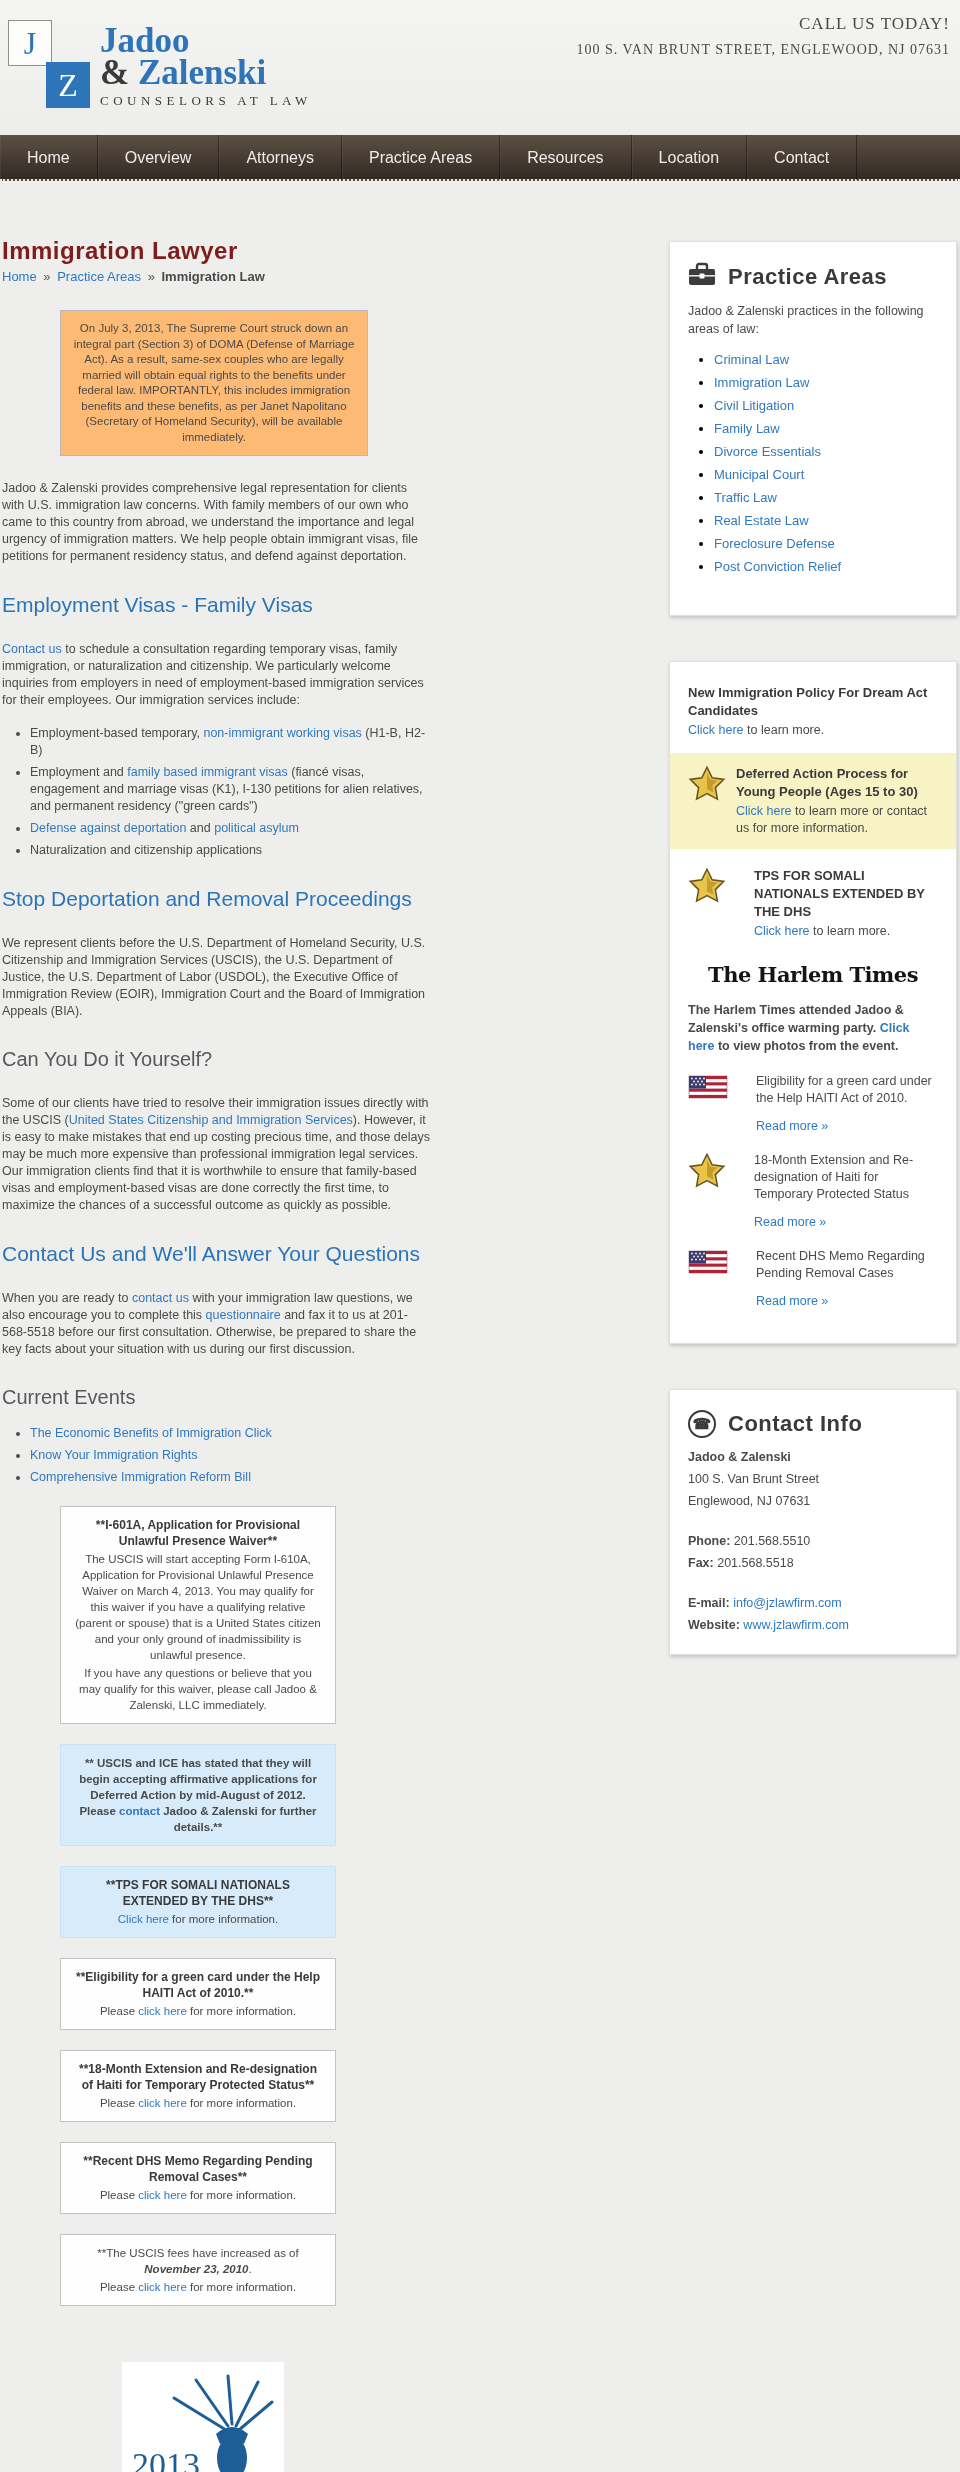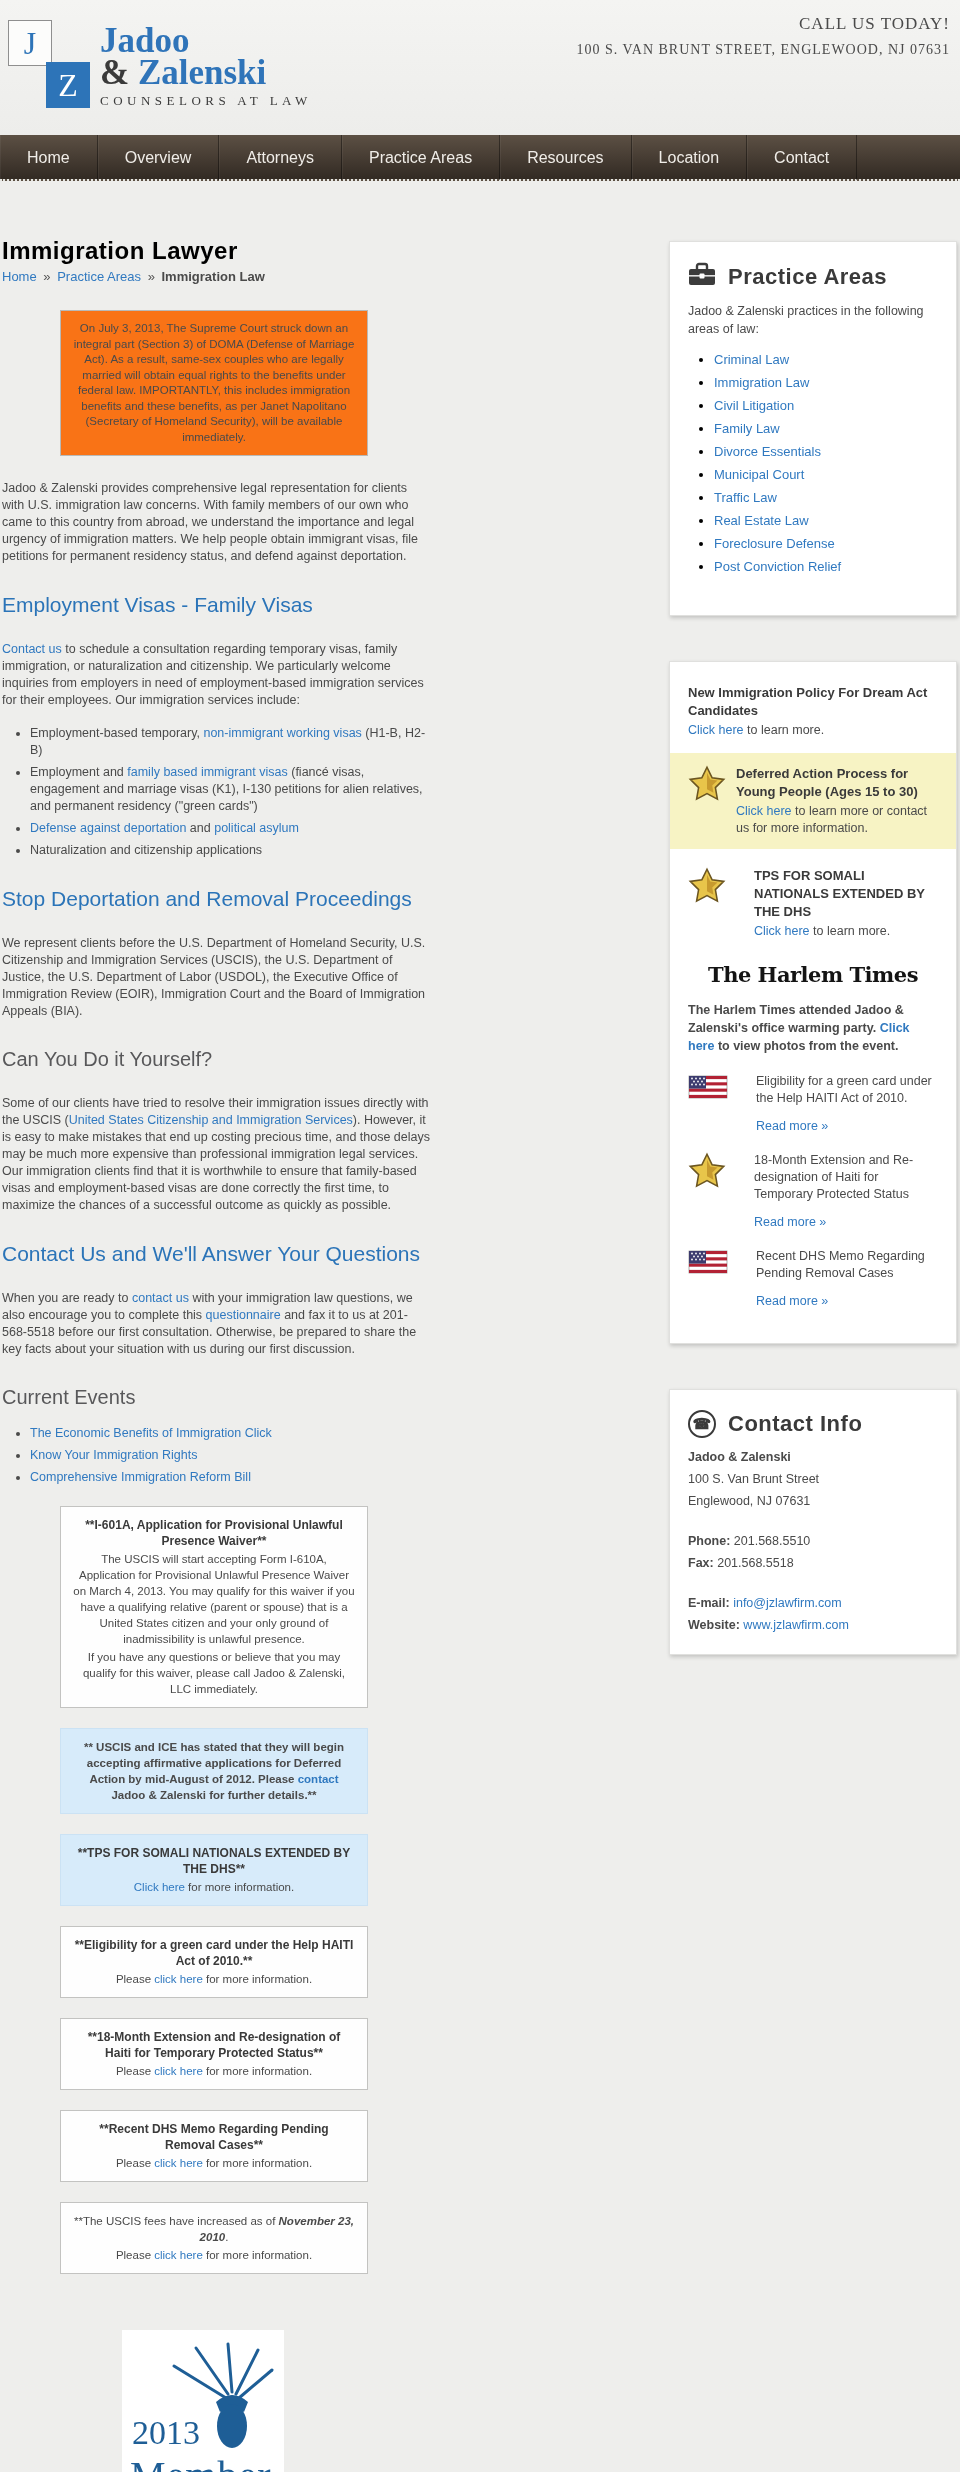--- a/index.html
+++ b/index.html
@@ -26,32 +26,32 @@
   
   nav{background:linear-gradient(#5c5044,#322a23);height:46px;border-bottom:2px dotted #e6e6e2;white-space:nowrap;}
   nav a{display:inline-block;padding:0 27px;line-height:45px;color:#f0ede8;font-size:16px;text-decoration:none;border-right:1px solid rgba(0,0,0,.4);box-shadow:inset 1px 0 0 rgba(255,255,255,.05);}
 
   
   .content{overflow:hidden;padding:0 0 30px 2px;}
   .main{width:428px;float:left;}
   .sidebar{width:288px;float:right;margin:60px 3px 0 0;}
 
   
-  h1{font-size:24px;color:#000000;margin:56px 0 4px;letter-spacing:.5px;}
+  h1{font-size:24px;color:#7f1d1d;margin:56px 0 4px;letter-spacing:.5px;}
   .breadcrumb{font-size:13px;color:#4a4a4a;font-weight:700;}
   .breadcrumb a{color:#3079c0;font-weight:400;text-decoration:none;}
   .breadcrumb .sep{color:#555;font-weight:400;padding:0 3px;}
-  .intro-box{width:308px;margin:26px 0 0 58px;border:1px solid #b9b9b7;background:#f97316;padding:10px 12px;text-align:center;font-size:11.5px;color:#4a4a4a;line-height:15.5px;}
+  .intro-box{width:308px;margin:26px 0 0 58px;border:1px solid #b9b9b7;background:#fdba74;padding:10px 12px;text-align:center;font-size:11.5px;color:#4a4a4a;line-height:15.5px;}
   p.body{font-size:12.5px;line-height:17px;color:#4a4a4a;margin:24px 0 0;}
   h2.blue{font-size:21px;color:#2b74b8;font-weight:400;margin:28px 0 0;}
   h3.gray{font-size:20px;color:#58585a;font-weight:400;margin:28px 0 0;}
   ul.main-list{margin:16px 0 0;padding-left:28px;}
   ul.main-list li{font-size:12.5px;line-height:17px;color:#4a4a4a;margin-bottom:5px;}
   .lnk{color:#3079c0;text-decoration:none;}
-  .notice{width:308px;margin:20px 0 0 58px;padding:10px 12px;text-align:center;font-size:11.5px;line-height:16px;color:#4a4a4a;}
+  .notice{width:276px;margin:20px 0 0 58px;padding:10px 12px;text-align:center;font-size:11.5px;line-height:16px;color:#4a4a4a;}
   .notice.white{background:#fefefe;border:1px solid #c3c3c1;}
   .notice.blue{background:#d7ebfa;border:1px solid #cbe2f4;}
   .notice .ttl{font-weight:700;font-size:12px;color:#3a3a3a;line-height:16px;}
   .notice p{margin:2px 0 0;}
 
   
   .aila{width:162px;margin:56px 0 30px 120px;background:#fff;padding:10px 8px 8px;font-family:"Liberation Serif",serif;}
   .aila-top{position:relative;height:116px;}
   .aila-year{position:absolute;left:2px;bottom:4px;font-size:34px;color:#1e5e96;}
   .aila-svg{position:absolute;right:0;top:0;}

